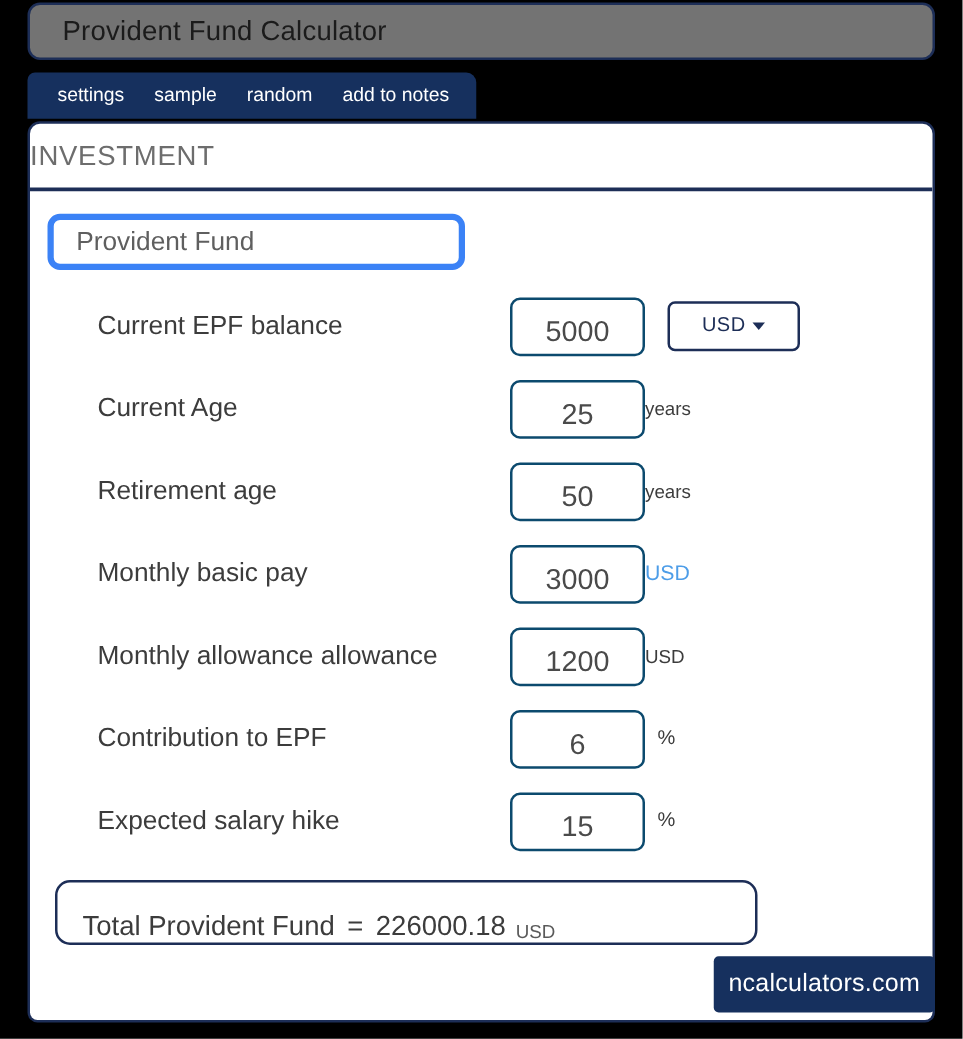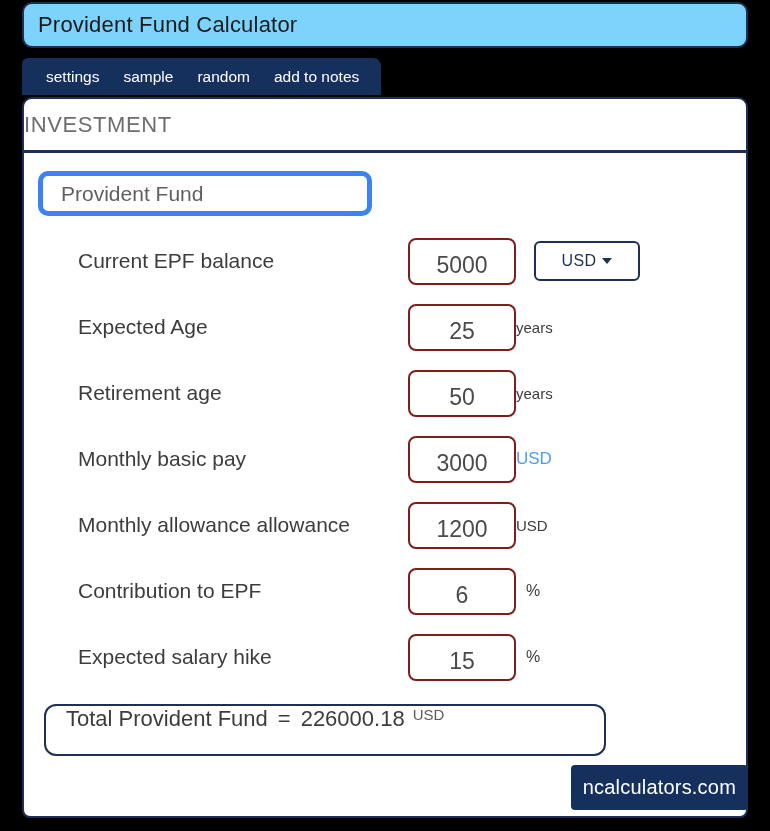--- a/index.html
+++ b/index.html
@@ -17,26 +17,26 @@
   }
 
   
   #title-bar {
     position: absolute;
     left: 22px;
     top: 2px;
     width: 726px;
     height: 46px;
     box-sizing: border-box;
-    background: #7dd3fc;
+    background: #737373;
     border: 2px solid #1d2e57;
     border-radius: 10px;
     display: flex;
     align-items: center;
-    padding: 0 0 0 14px;
+    padding: 0 0 0 26px;
   }
   #title-text {
     font-size: 22px;
     color: #1b1b1b;
     letter-spacing: 0.2px;
     white-space: nowrap;
   }
 
   
   #tab-bar {
@@ -129,21 +129,21 @@
   }
   .field-control {
     display: flex;
     align-items: center;
   }
   .field-input {
     width: 108px;
     height: 47px;
     box-sizing: border-box;
     background: #ffffff;
-    border: 2px solid #7f1d1d;
+    border: 2px solid #0c4a6e;
     border-radius: 8px;
     display: flex;
     align-items: flex-end;
     justify-content: center;
     padding-bottom: 4px;
     cursor: text;
   }
   .field-input span {
     font-size: 23px;
     color: #4a4a4a;
@@ -194,21 +194,21 @@
   
   #result-bar {
     margin: 14px 0 0 20px;
     width: 562px;
     height: 52px;
     box-sizing: border-box;
     background: #ffffff;
     border: 2px solid #1d2e57;
     border-radius: 12px;
     display: flex;
-    align-items: flex-start;
+    align-items: flex-end;
     padding-left: 20px;
   }
   #result-label {
     font-size: 22px;
     color: #3c3c3c;
   }
   #result-eq {
     font-size: 22px;
     color: #3c3c3c;
     margin: 0 10px;
@@ -272,21 +272,21 @@
           <div class="field-input">
             <span>5000</span>
           </div>
           <div id="currency-dropdown">
             <span class="cur-text">USD</span>
             <span class="caret"></span>
           </div>
         </div>
       </div>
       <div class="field-row">
-        <div class="field-label">Expected Age</div>
+        <div class="field-label">Current Age</div>
         <div class="field-control">
           <div class="field-input">
             <span>25</span>
           </div>
           <span class="unit">years</span>
         </div>
       </div>
       <div class="field-row">
         <div class="field-label">Retirement age</div>
         <div class="field-control">

